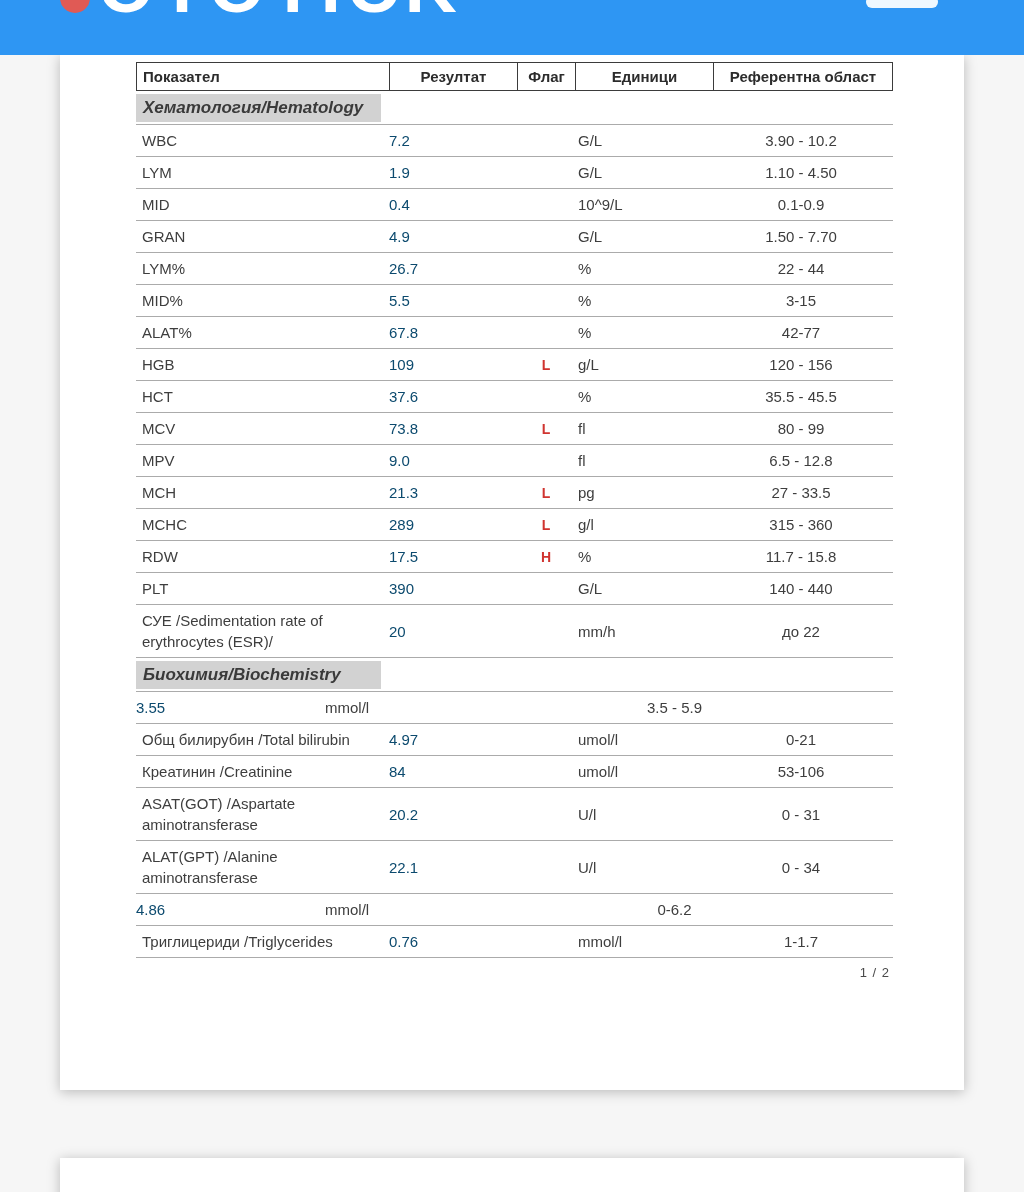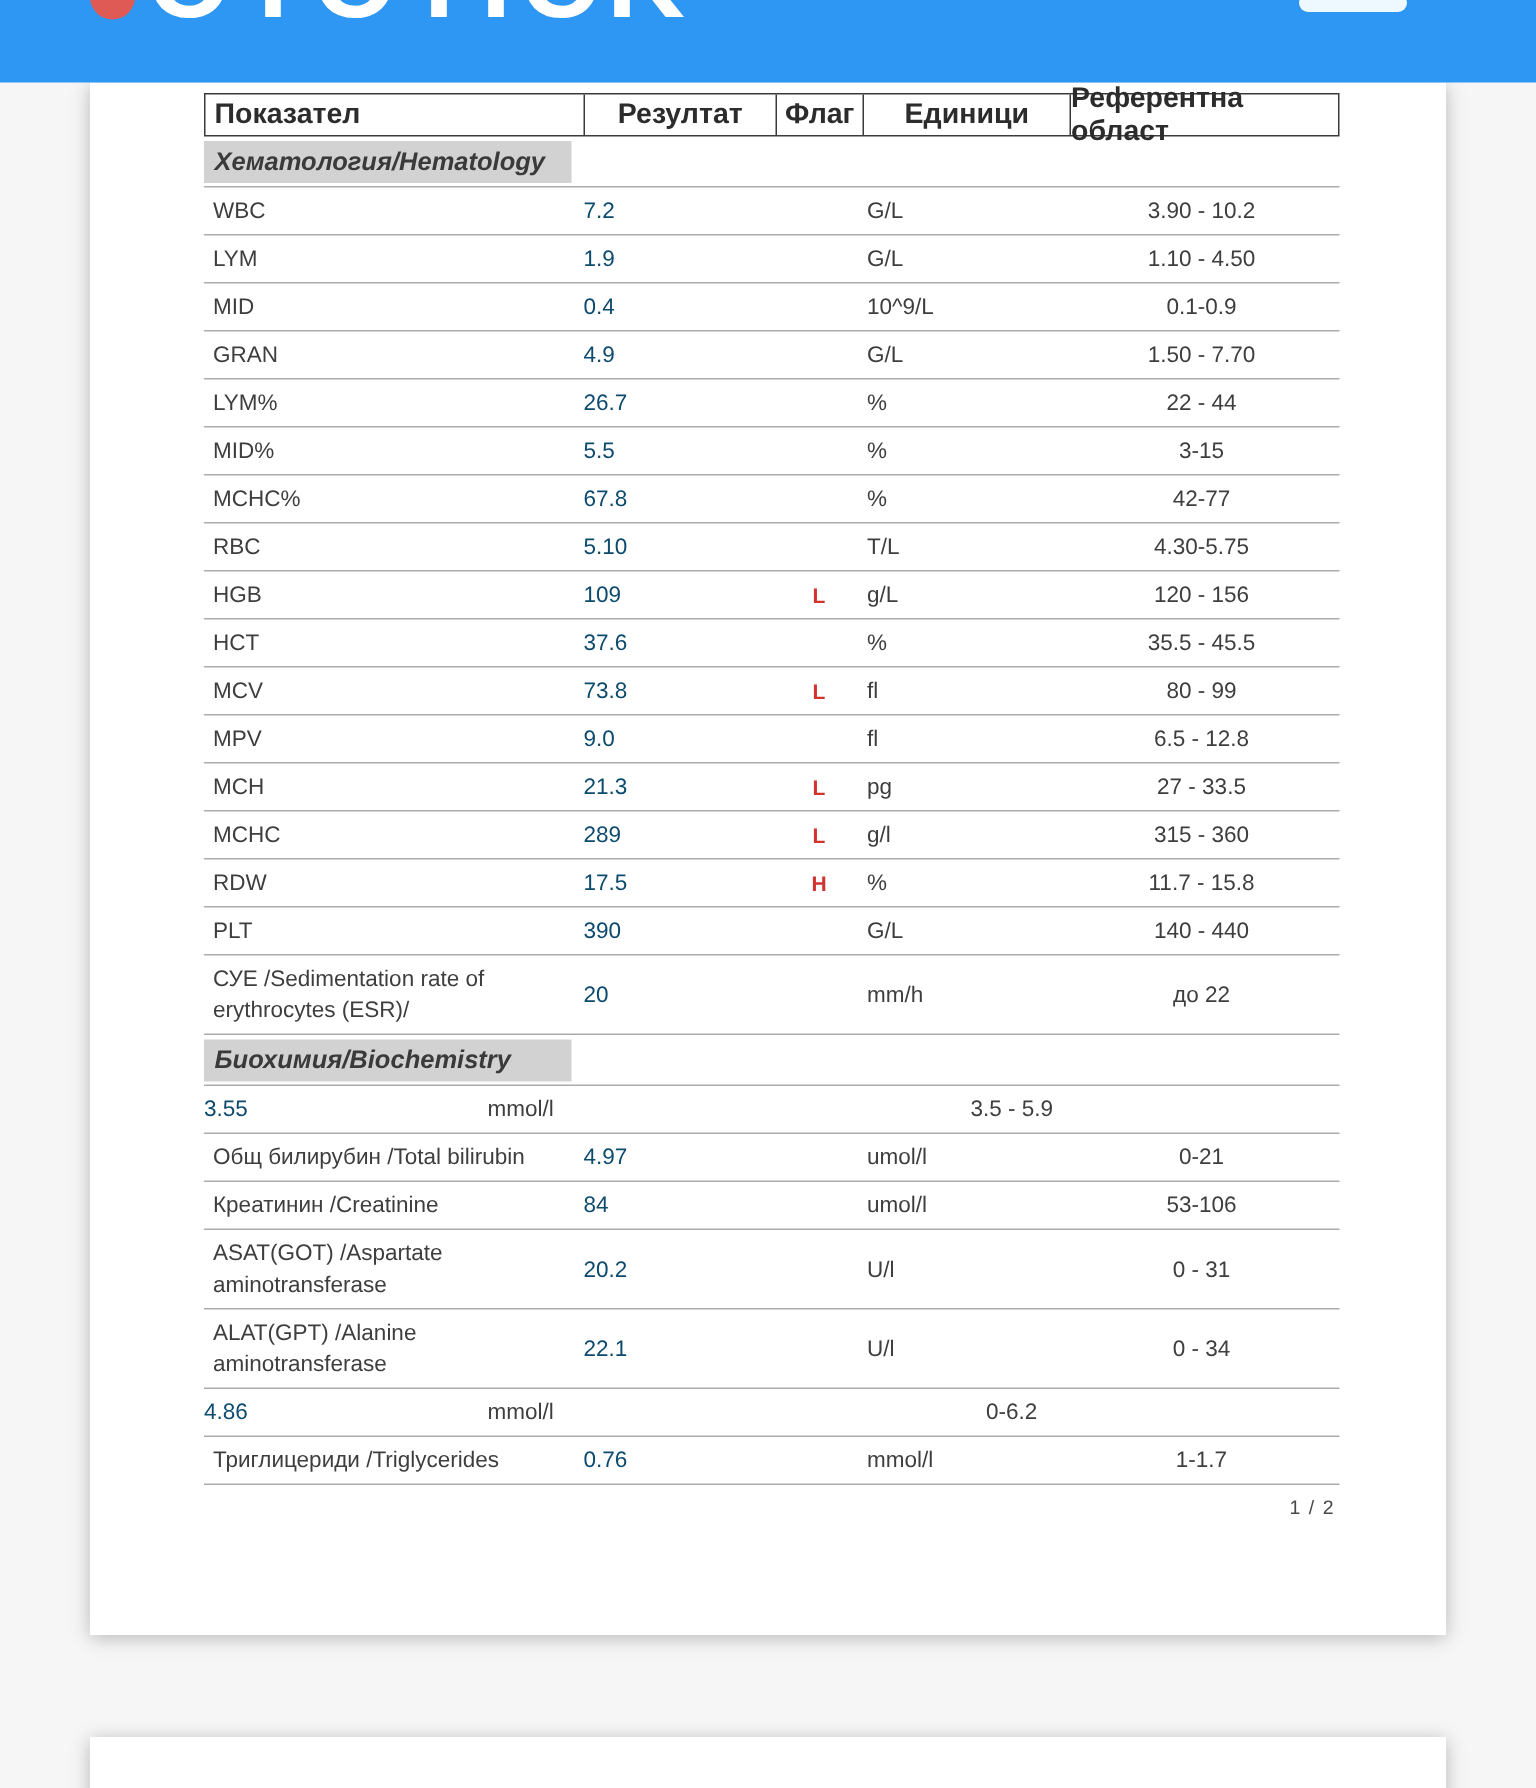--- a/index.html
+++ b/index.html
@@ -41,21 +41,21 @@
     position:absolute;left:60px;width:904px;background:#ffffff;
     box-shadow:0 2px 12px rgba(0,0,0,0.25);
   }
   .page1{top:55px;height:1035px;}
   .page2{top:1158px;height:120px;}
   
   .report{position:absolute;left:76px;top:7px;width:757px;}
   .thead{
     display:flex;align-items:stretch;height:29px;
     border:1px solid #3b3b3b;
-    font-size:19px;font-weight:700;color:#2c2c2c;
+    font-size:15px;font-weight:700;color:#2c2c2c;
   }
   .th{display:flex;align-items:center;justify-content:center;border-right:1px solid #3b3b3b;}
   .th:last-child{border-right:none;}
   .th-ind{width:253px;justify-content:flex-start;padding-left:6px;}
   .th-res{width:128px;}
   .th-flag{width:58px;}
   .th-units{width:138px;}
   .th-ref{flex:1;}
   .row{border-bottom:1px solid var(--sep);}
   .data-row{display:flex;align-items:center;min-height:32px;font-size:15px;color:var(--ink);}
@@ -136,32 +136,25 @@
           <div class="cell c-ref">22 - 44</div>
         </div>
         <div class="row data-row">
           <div class="cell c-ind">MID%</div>
           <div class="cell c-res">5.5</div>
           <div class="cell c-flag"></div>
           <div class="cell c-units">%</div>
           <div class="cell c-ref">3-15</div>
         </div>
         <div class="row data-row">
-          <div class="cell c-ind">MCHC%</div>
+          <div class="cell c-ind">ALAT%</div>
           <div class="cell c-res">67.8</div>
           <div class="cell c-flag"></div>
           <div class="cell c-units">%</div>
           <div class="cell c-ref">42-77</div>
-        </div>
-        <div class="row data-row">
-          <div class="cell c-ind">RBC</div>
-          <div class="cell c-res">5.10</div>
-          <div class="cell c-flag"></div>
-          <div class="cell c-units">T/L</div>
-          <div class="cell c-ref">4.30-5.75</div>
         </div>
         <div class="row data-row">
           <div class="cell c-ind">HGB</div>
           <div class="cell c-res">109</div>
           <div class="cell c-flag">L</div>
           <div class="cell c-units">g/L</div>
           <div class="cell c-ref">120 - 156</div>
         </div>
         <div class="row data-row">
           <div class="cell c-ind">HCT</div>

